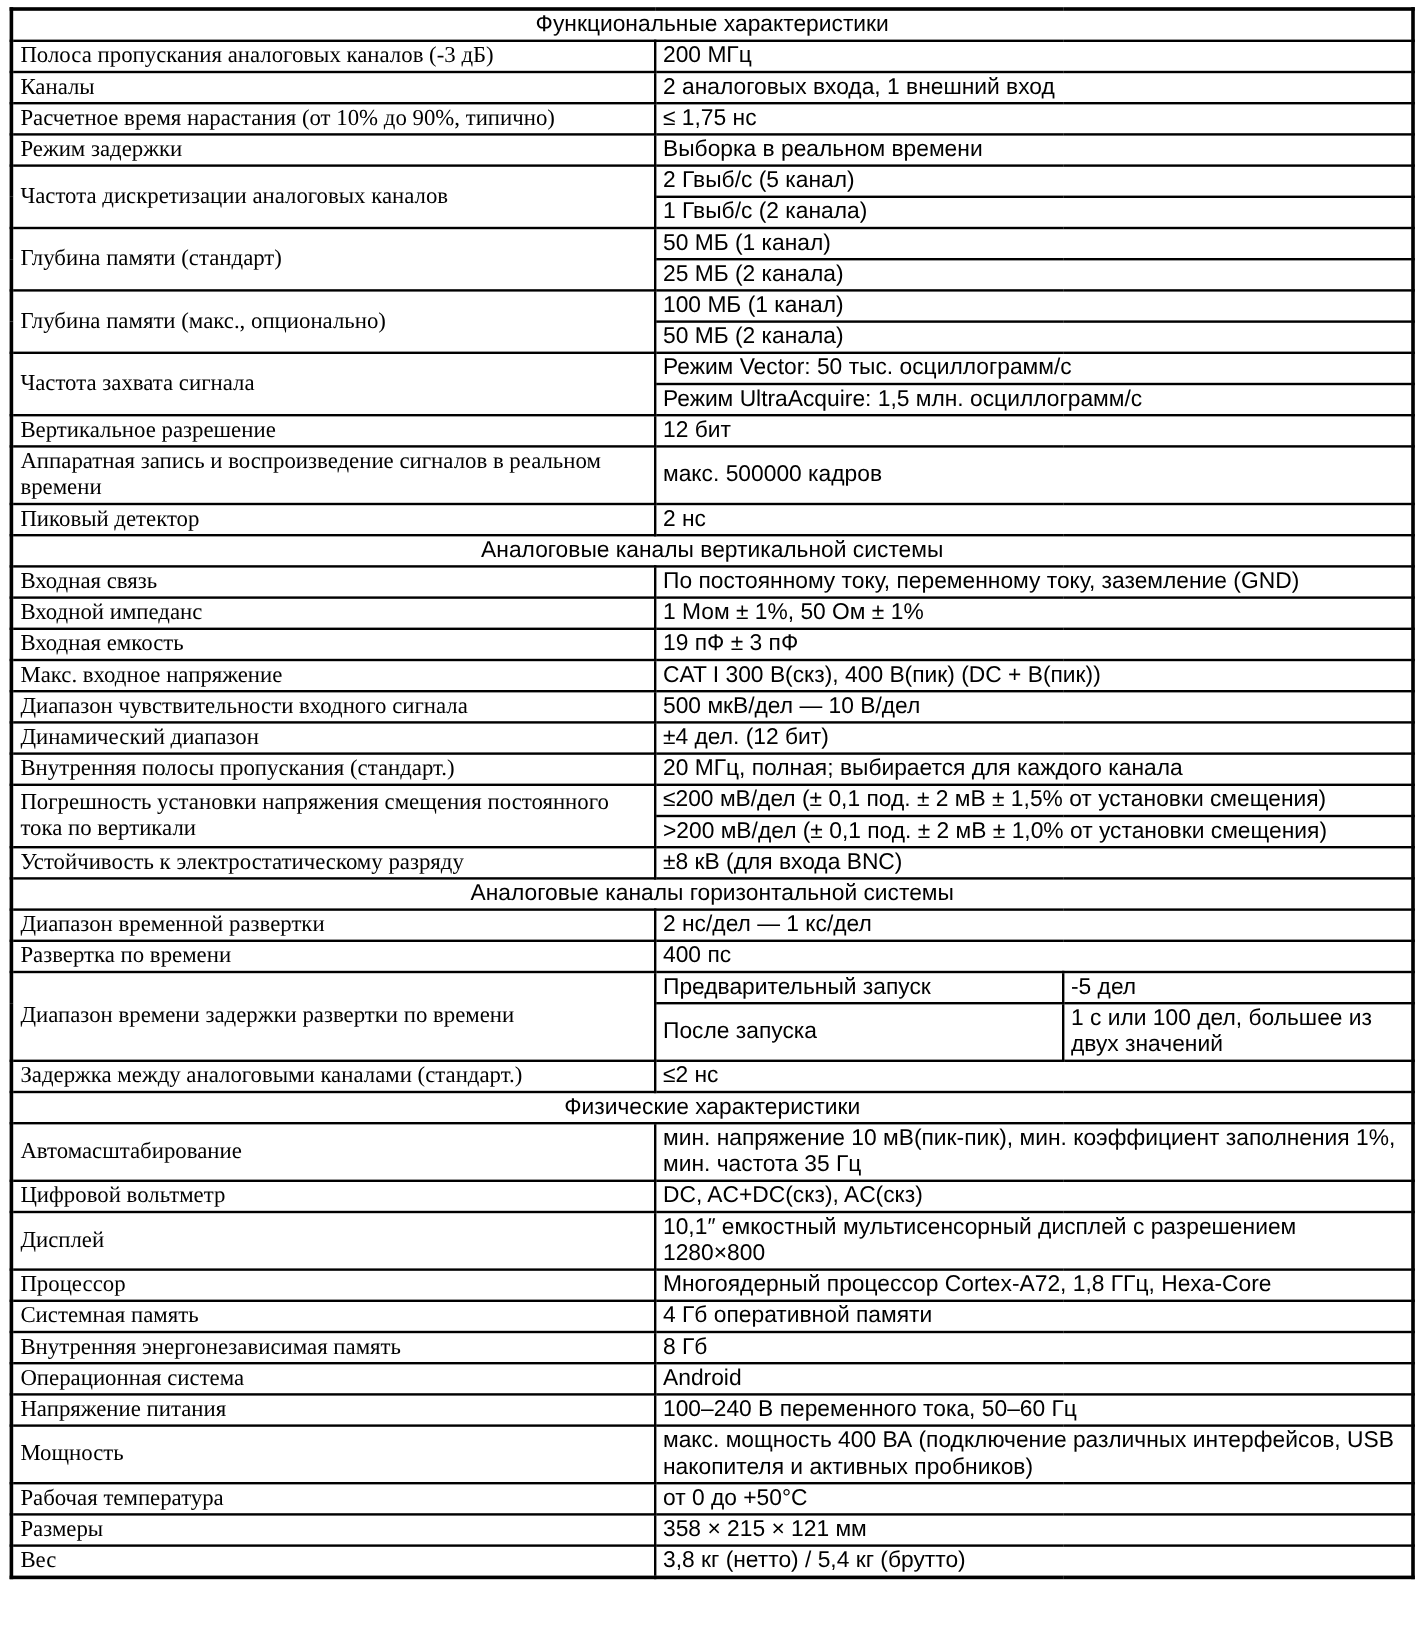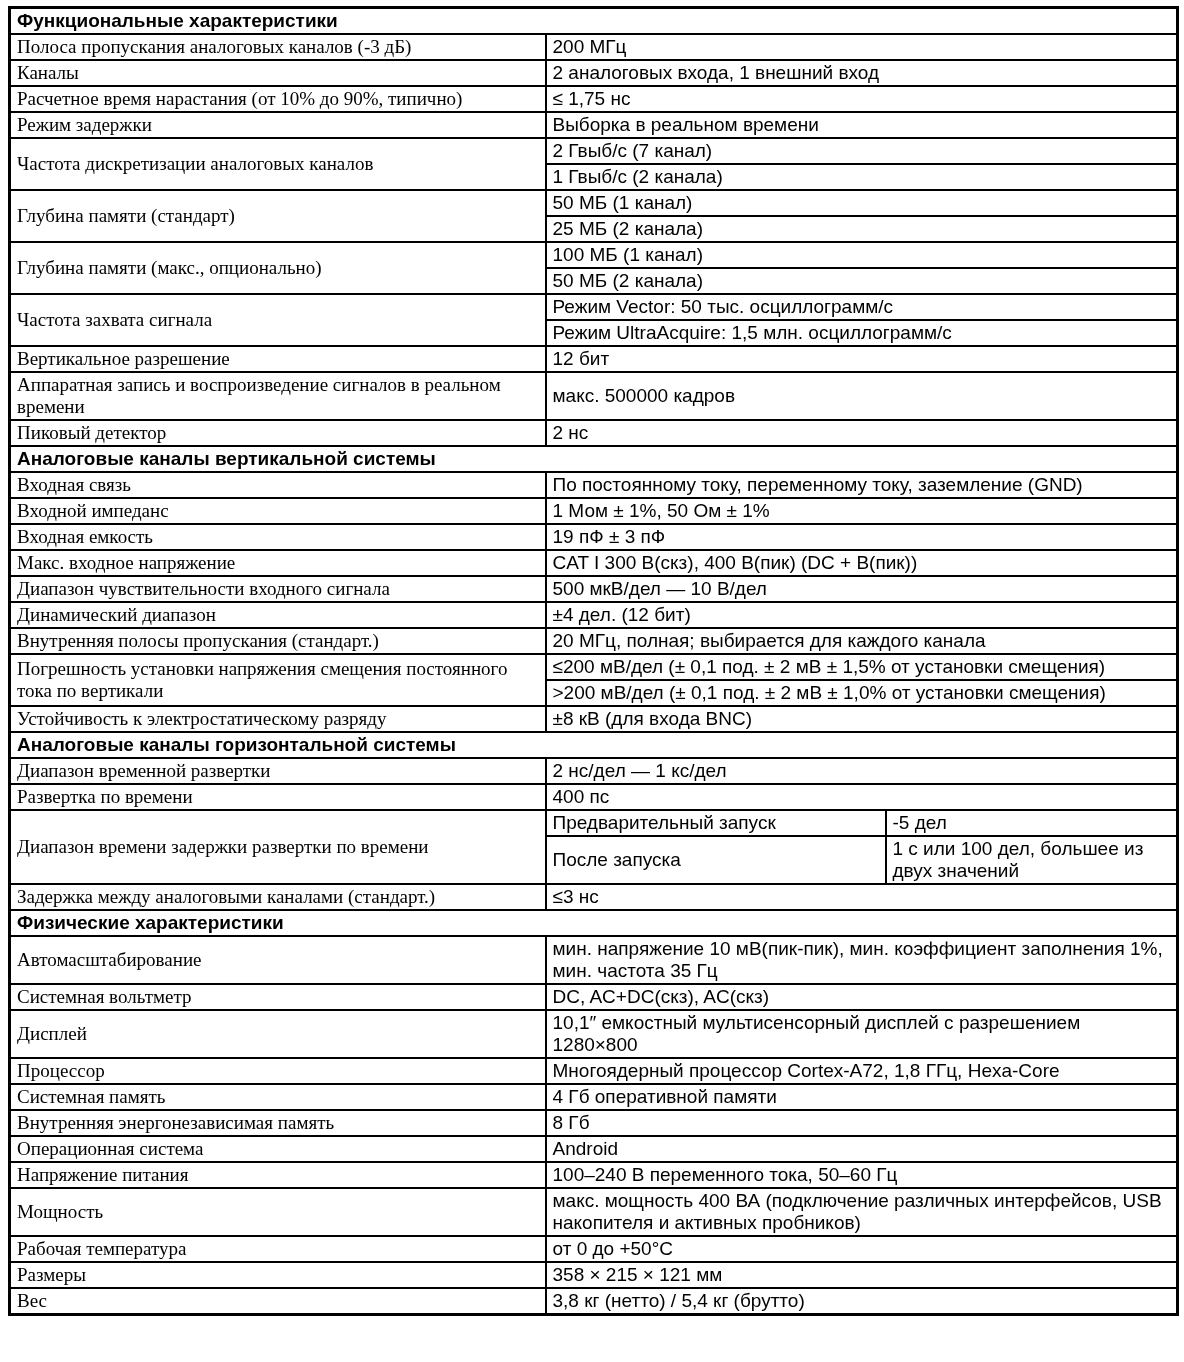--- a/index.html
+++ b/index.html
@@ -19,22 +19,22 @@
     border: 2px solid #000;
     font-size: 19px;
     line-height: 22px;
     padding: 1px 6px;
     vertical-align: middle;
     word-wrap: break-word;
     color: #000;
     background: #ffffff;
   }
   td.sec {
-    font-weight: 700;
-    text-align: left;
+    font-weight: 400;
+    text-align: center;
     padding: 1px 4px;
   }
   td.lab { padding: 1px 5px 1px 6px; font-family: Liberation Serif, serif; }
   td.val { padding: 1px 18px 1px 13px; }
 </style>
 </head>
 <body>
 
 <table class="spec">
   <colgroup>
@@ -58,21 +58,21 @@
     <tr>
       <td class="lab">Расчетное время нарастания (от 10% до 90%, типично)</td>
       <td class="val" colspan="2">≤ 1,75 нс</td>
     </tr>
     <tr>
       <td class="lab">Режим задержки</td>
       <td class="val" colspan="2">Выборка в реальном времени</td>
     </tr>
     <tr>
       <td class="lab" rowspan="2">Частота дискретизации аналоговых каналов</td>
-      <td class="val" colspan="2">2 Гвыб/с (7 канал)</td>
+      <td class="val" colspan="2">2 Гвыб/с (5 канал)</td>
     </tr>
     <tr>
       <td class="val" colspan="2">1 Гвыб/с (2 канала)</td>
     </tr>
     <tr>
       <td class="lab" rowspan="2">Глубина памяти (стандарт)</td>
       <td class="val" colspan="2">50 МБ (1 канал)</td>
     </tr>
     <tr>
       <td class="val" colspan="2">25 МБ (2 канала)</td>
@@ -162,32 +162,32 @@
       <td class="lab" rowspan="2">Диапазон времени задержки развертки по времени</td>
       <td class="val">Предварительный запуск</td>
       <td class="val">-5 дел</td>
     </tr>
     <tr>
       <td class="val">После запуска</td>
       <td class="val">1 с или 100 дел, большее из двух значений</td>
     </tr>
     <tr>
       <td class="lab">Задержка между аналоговыми каналами (стандарт.)</td>
-      <td class="val" colspan="2">≤3 нс</td>
+      <td class="val" colspan="2">≤2 нс</td>
     </tr>
 
     <tr>
       <td class="sec" colspan="3">Физические характеристики</td>
     </tr>
     <tr>
       <td class="lab">Автомасштабирование</td>
       <td class="val" colspan="2">мин. напряжение 10 мВ(пик-пик), мин. коэффициент заполнения 1%, мин. частота 35 Гц</td>
     </tr>
     <tr>
-      <td class="lab">Системная вольтметр</td>
+      <td class="lab">Цифровой вольтметр</td>
       <td class="val" colspan="2">DC, AC+DC(скз), AC(скз)</td>
     </tr>
     <tr>
       <td class="lab">Дисплей</td>
       <td class="val" colspan="2">10,1″ емкостный мультисенсорный дисплей с разрешением 1280×800</td>
     </tr>
     <tr>
       <td class="lab">Процессор</td>
       <td class="val" colspan="2">Многоядерный процессор Cortex-A72, 1,8 ГГц, Hexa-Core</td>
     </tr>

